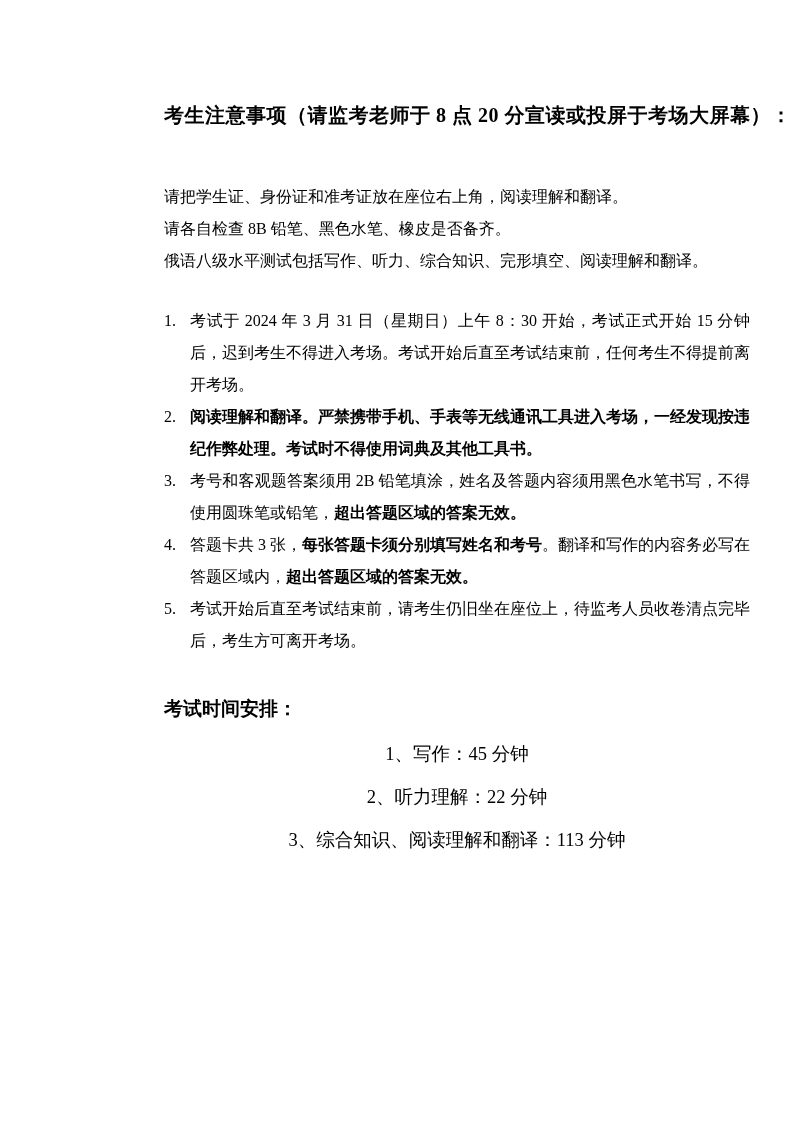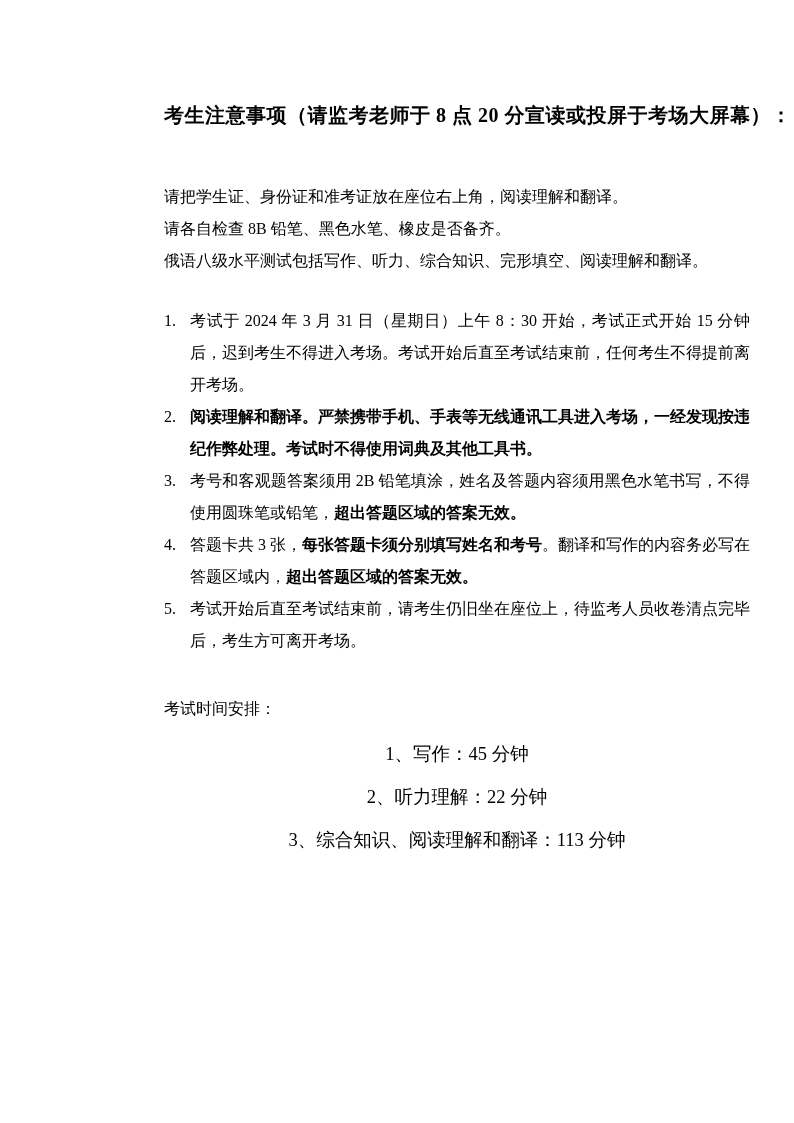--- a/index.html
+++ b/index.html
@@ -47,22 +47,22 @@
     flex: 1;
     text-align: justify;
     text-justify: inter-ideograph;
   }
   .notice-item .txt b { font-weight: 700; }
   .schedule-heading {
     position: absolute;
     left: 120px;
     top: 696px;
     margin: 0;
-    font-size: 16px;
-    font-weight: 400;
+    font-size: 19px;
+    font-weight: 700;
     line-height: 26px;
   }
   .schedule-list {
     position: absolute;
     left: 120px;
     top: 733px;
     width: 586px;
     font-size: 18.5px;
     line-height: 43px;
   }

